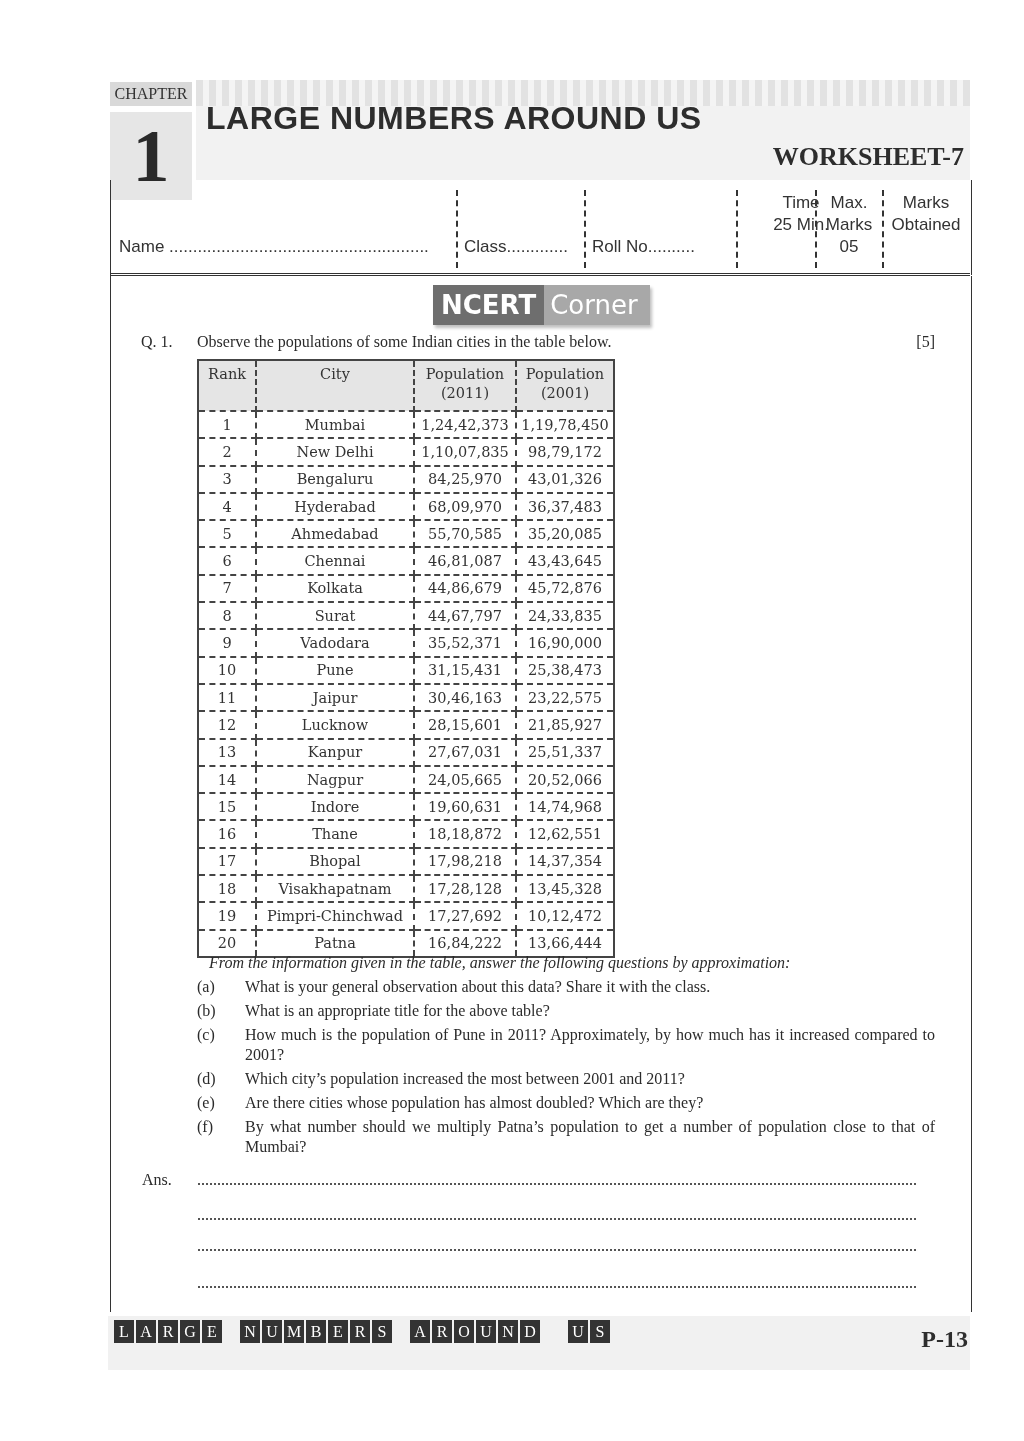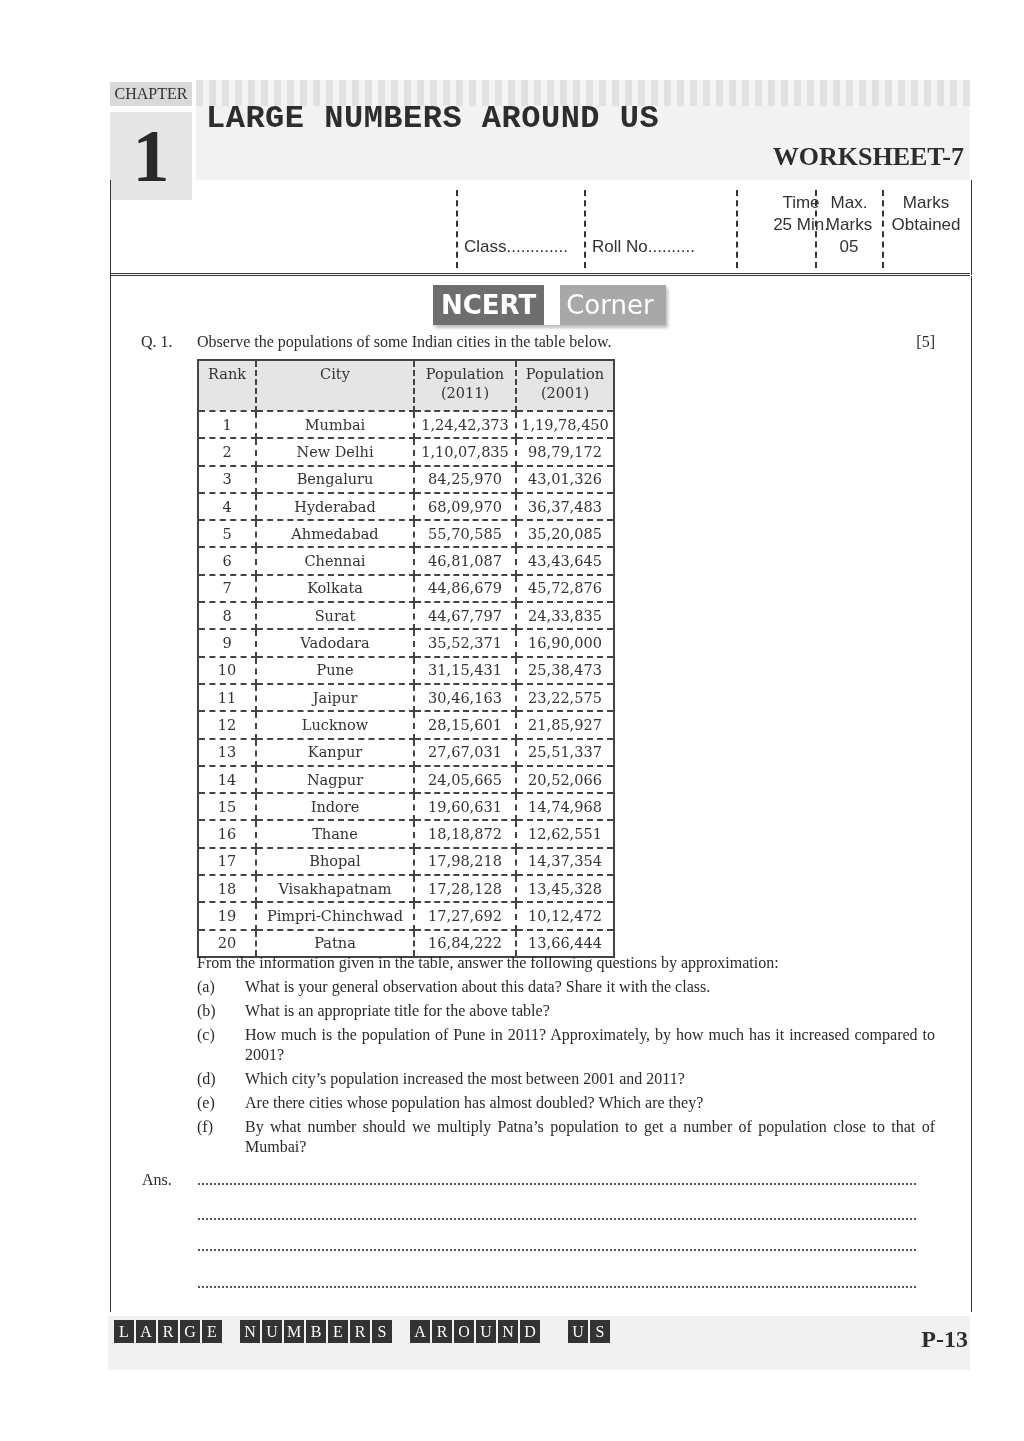--- a/index.html
+++ b/index.html
@@ -6,50 +6,50 @@
   body { width: 1024px; height: 1441px; position: relative; overflow: hidden; color: #2b2b2b; font-family: "DejaVu Serif", serif; }
 
   
   .chapter-box { position: absolute; left: 110px; top: 82px; width: 82px; }
   .chapter-label { background: #d9d9d9; font-family: "Liberation Serif", serif; font-size: 16px; text-align: center; height: 24px; line-height: 24px; color: #333; }
   .chapter-num { margin-top: 6px; background: #e6e6e6; height: 88px; font-family: "Liberation Serif", serif; font-weight: bold; font-size: 74px; text-align: center; line-height: 88px; color: #2a2a2a; }
 
   .title-band { position: absolute; left: 196px; top: 80px; width: 774px; height: 100px; background: #f2f2f2; }
   .title-stripes { position: absolute; left: 0; top: 0; width: 100%; height: 26px;
      background: repeating-linear-gradient(90deg, #e2e2e2 0px, #e2e2e2 7px, #f4f4f4 7px, #f4f4f4 13px); }
-  .title-text { position: absolute; left: 10px; top: 20px; font-family: Liberation Mono, monospace; font-weight: bold; font-size: 32px; letter-spacing: 0.5px; color: #2d2d2d; }
+  .title-text { position: absolute; left: 10px; top: 20px; font-family: Liberation Sans, sans-serif; font-weight: bold; font-size: 32px; letter-spacing: 0.5px; color: #2d2d2d; }
   .worksheet-text { position: absolute; right: 6px; top: 62px; font-family: "Liberation Serif", serif; font-weight: bold; font-size: 26px; color: #2d2d2d; }
 
   .info-row { position: absolute; left: 110px; top: 180px; width: 860px; height: 95px; border-left: 1px solid #333; border-right: 1px solid #333; font-family: "Liberation Sans", sans-serif; font-size: 17px; color: #333; }
   .info-bottom { position: absolute; left: 110px; top: 273px; width: 860px; height: 0; border-top: 3px double #333; }
   .info-cell { position: absolute; }
   .vdash { position: absolute; top: 10px; height: 78px; border-left: 2px dashed #333; }
   .info-center { text-align: center; line-height: 22px; }
 
   
   .body-frame { position: absolute; left: 110px; top: 276px; width: 860px; height: 1036px; border-left: 1px solid #333; border-right: 1px solid #333; }
 
-  .ncert-badge { position: absolute; left: 433px; top: 285px; height: 40px; display: flex; box-shadow: 2px 3px 3px rgba(0,0,0,0.25); font-family: "DejaVu Sans", sans-serif; font-weight: bold; font-size: 26px; color: #fff; gap: 16px; }
+  .ncert-badge { position: absolute; left: 433px; top: 285px; height: 40px; display: flex; box-shadow: 2px 3px 3px rgba(0,0,0,0.25); font-family: "DejaVu Sans", sans-serif; font-weight: bold; font-size: 26px; color: #fff; }
   .ncert-part1 { background: #6e6e6e; padding: 0 8px; line-height: 40px; }
   .ncert-part2 { background: #a8a8a8; padding: 0 12px 0 6px; line-height: 40px; font-weight: normal; }
 
   .q-num { position: absolute; left: 141px; top: 333px; font-family: "Liberation Serif", serif; font-size: 16px; }
   .q-text { position: absolute; left: 197px; top: 333px; font-family: "Liberation Serif", serif; font-size: 16px; }
   .q-marks { position: absolute; right: 89px; top: 333px; font-family: "Liberation Serif", serif; font-size: 16px; }
 
   
   table.pop { position: absolute; left: 197px; top: 359px; border-collapse: collapse; border: 2px solid #444; font-family: "DejaVu Serif", serif; font-size: 14.5px; color: #333; }
   table.pop th { background: #e5e5e5; font-weight: normal; height: 45px; line-height: 19px; padding: 0 4px; border-right: 2px dashed #444; border-bottom: 2px dashed #444; vertical-align: top; padding-top: 4px; }
   table.pop td { height: 25.3px; padding: 0 4px; text-align: center; border-right: 2px dashed #444; border-bottom: 2px dashed #444; }
   table.pop th:last-child, table.pop td:last-child { border-right: none; }
   table.pop tr:last-child td { border-bottom: none; }
   .c-rank { width: 48px; } .c-city { width: 148px; text-align: center; } .c-p1 { width: 92px; } .c-p2 { width: 88px; }
 
   
-  .intro { position: absolute; left: 197px; top: 954px; font-family: "Liberation Serif", serif; font-size: 16px; }
+  .intro { position: absolute; left: 209px; top: 954px; font-family: "Liberation Serif", serif; font-size: 16px; font-style: italic; }
   .subq { position: absolute; left: 197px; width: 738px; font-family: "Liberation Serif", serif; font-size: 16px; line-height: 20px; }
   .subq .lbl { position: absolute; left: 0; top: 0; }
   .subq .txt { display: block; margin-left: 48px; text-align: justify; }
 
   .ans-label { position: absolute; left: 142px; top: 1171px; font-family: "Liberation Serif", serif; font-size: 16px; }
   .ans-line { position: absolute; left: 198px; width: 718px; height: 0; border-bottom: 2px dotted #555; }
 
   
   .footer { position: absolute; left: 108px; top: 1316px; width: 862px; height: 54px; background: #f1f1f1; }
   .footer-word { position: absolute; top: 4px; display: flex; gap: 2px; }
@@ -64,20 +64,21 @@
   <div class="chapter-num">1</div>
 </div>
 
 <div class="title-band">
   <div class="title-stripes"></div>
   <div class="title-text">LARGE NUMBERS AROUND US</div>
   <div class="worksheet-text">WORKSHEET-7</div>
 </div>
 
 <div class="info-row">
+  <div class="info-cell" style="left:8px; top:57px;">Name .......................................................</div>
   <div class="vdash" style="left:345px;"></div>
   <div class="info-cell" style="left:353px; top:57px;text-align:right;">Class.............</div>
   <div class="vdash" style="left:473px;"></div>
   <div class="info-cell" style="left:481px; top:57px;">Roll No..........</div>
   <div class="vdash" style="left:625px;"></div>
   <div class="info-cell info-center" style="left:630px; top:12px; width:70px;margin-left:25px;">
     <div>Time</div>
     <div>25 Min.</div>
   </div>
   <div class="vdash" style="left:704px;"></div>

